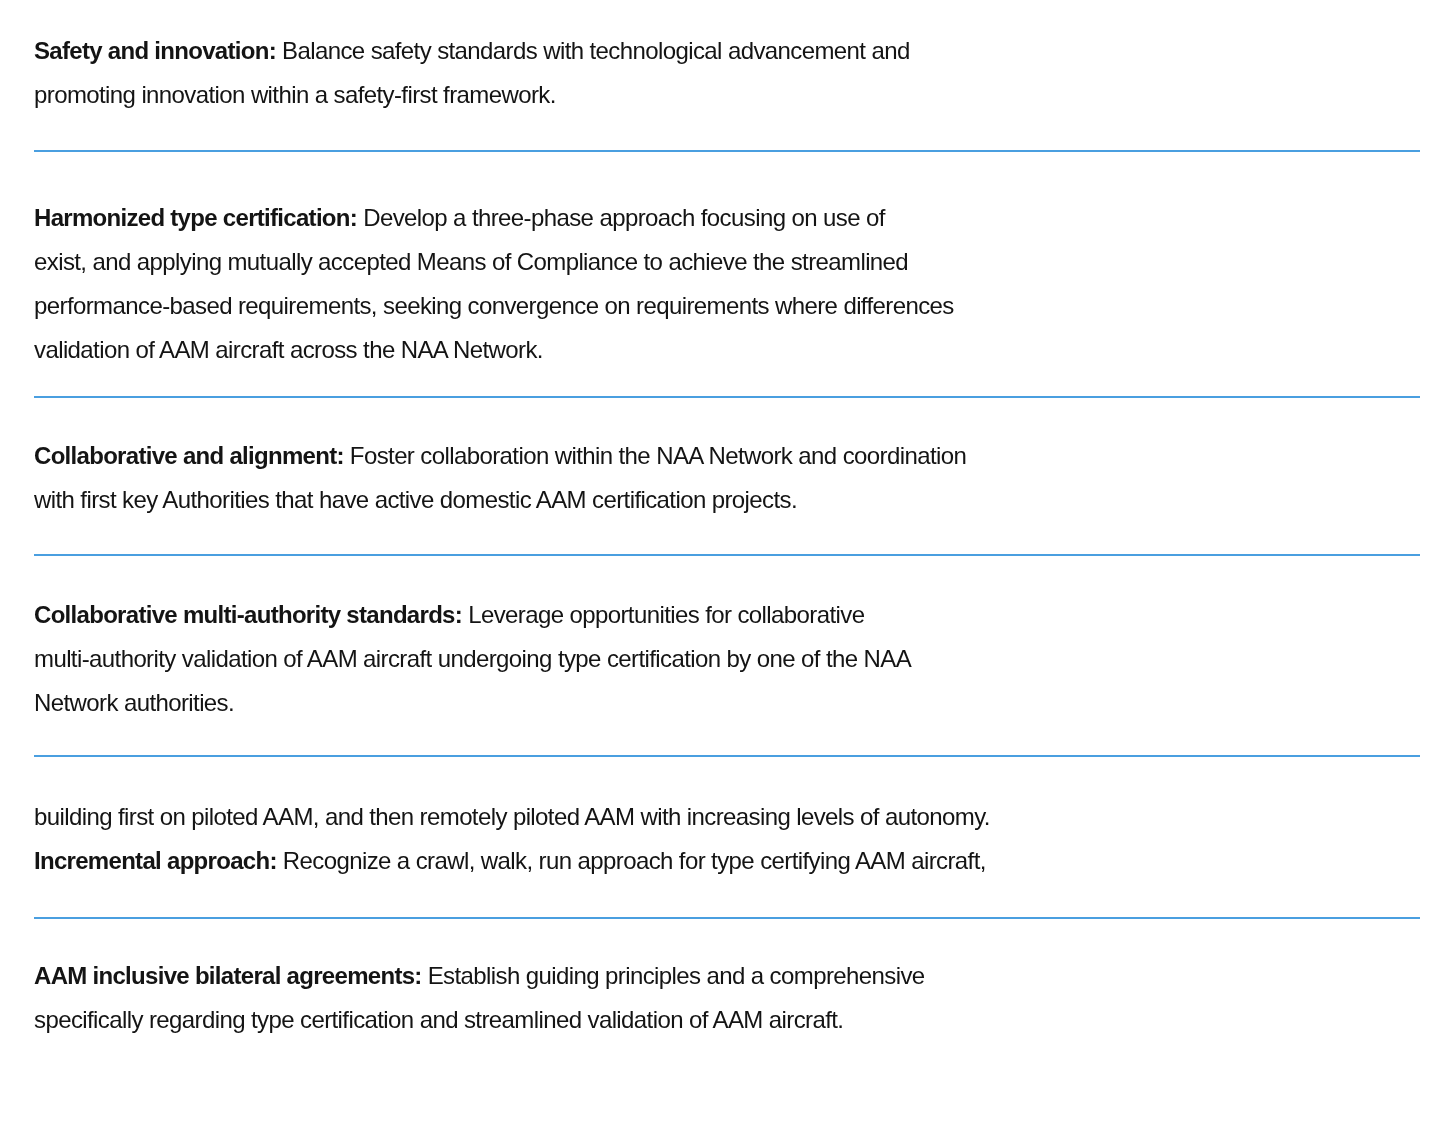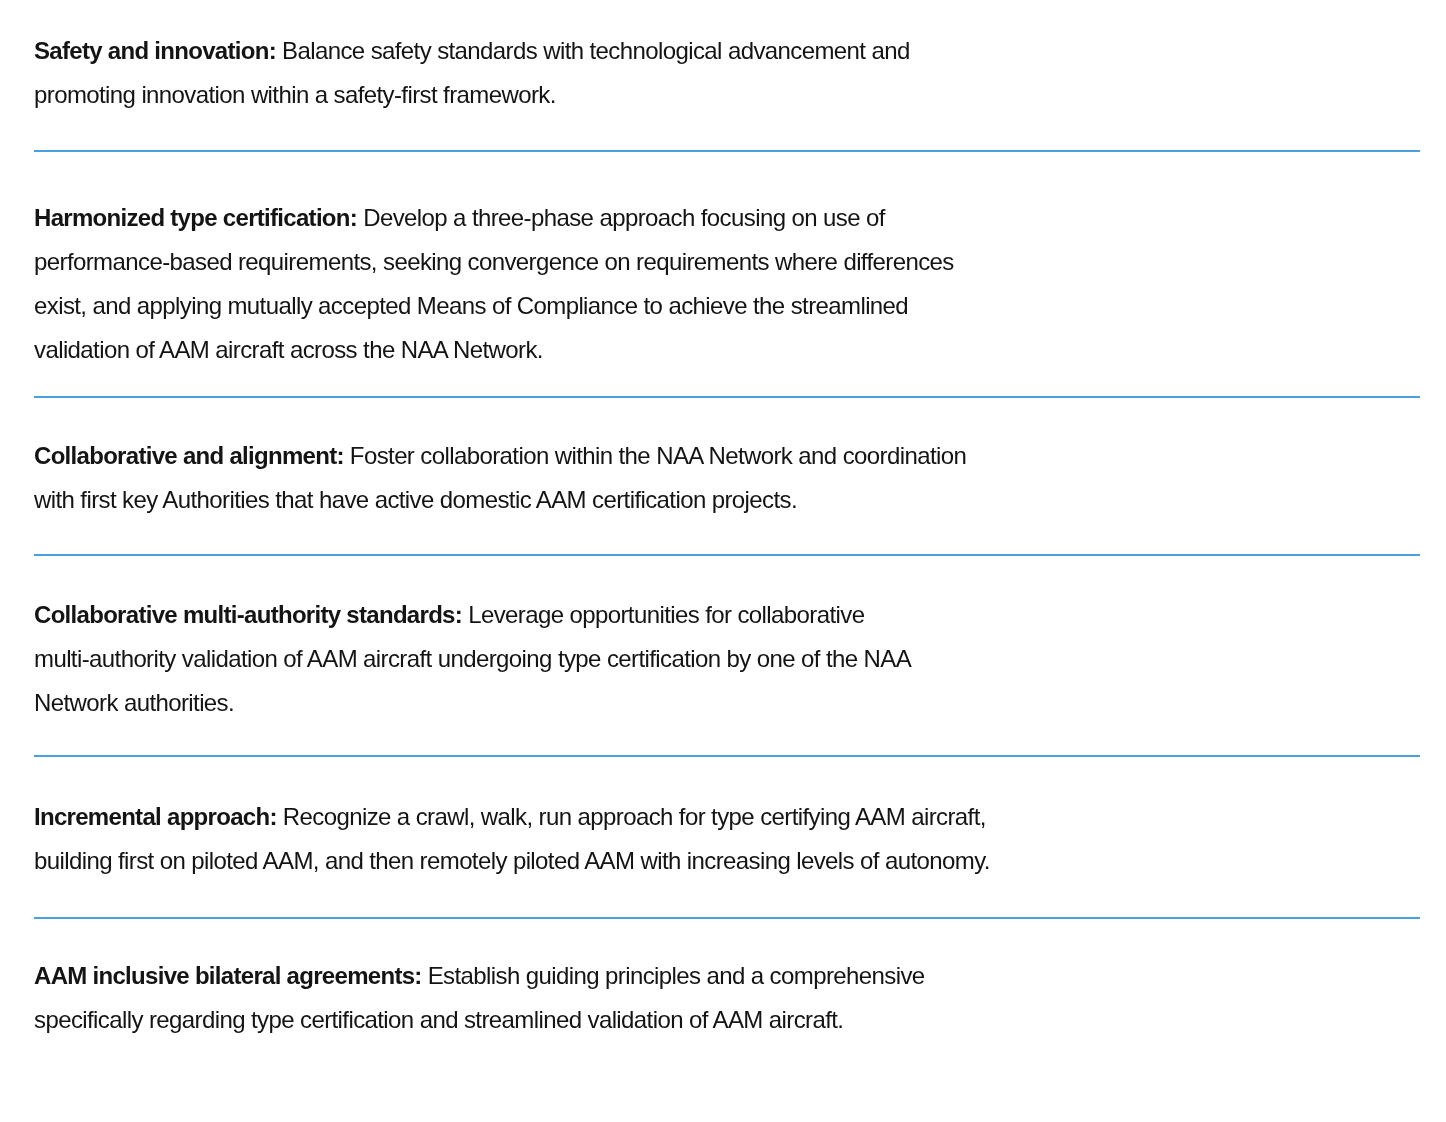--- a/index.html
+++ b/index.html
@@ -53,42 +53,42 @@
 <div class="doc">
 
   <div class="item" style="top:29px;">
     <span class="line"><span class="term">Safety and innovation:</span><span> Balance safety standards with technological advancement and</span></span>
     <span class="line">promoting innovation within a safety-first framework.</span>
   </div>
   <div class="divider" style="top: 150px; background: rgb(74, 159, 224);"></div>
 
   <div class="item" style="top:196px;">
     <span class="line"><span class="term">Harmonized type certification:</span><span> Develop a three-phase approach focusing on use of</span></span>
+    <span class="line">exist, and applying mutually accepted Means of Compliance to achieve the streamlined</span>
     <span class="line">performance-based requirements, seeking convergence on requirements where differences</span>
-    <span class="line">exist, and applying mutually accepted Means of Compliance to achieve the streamlined</span>
     <span class="line">validation of AAM aircraft across the NAA Network.</span>
   </div>
   <div class="divider" style="top: 396px; background: rgb(74, 159, 224);"></div>
 
   <div class="item" style="top:434px;">
     <span class="line"><span class="term">Collaborative and alignment:</span><span> Foster collaboration within the NAA Network and coordination</span></span>
     <span class="line">with first key Authorities that have active domestic AAM certification projects.</span>
   </div>
   <div class="divider" style="top: 554px; background: rgb(74, 159, 224);"></div>
 
   <div class="item" style="top:593px;">
     <span class="line"><span class="term">Collaborative multi-authority standards:</span><span> Leverage opportunities for collaborative</span></span>
     <span class="line">multi-authority validation of AAM aircraft undergoing type certification by one of the NAA</span>
     <span class="line">Network authorities.</span>
   </div>
   <div class="divider" style="top: 755px; background: rgb(74, 159, 224);"></div>
 
   <div class="item" style="top:795px;">
+    <span class="line">building first on piloted AAM, and then remotely piloted AAM with increasing levels of autonomy.</span>
     <span class="line"><span class="term">Incremental approach:</span><span> Recognize a crawl, walk, run approach for type certifying AAM aircraft,</span></span>
-    <span class="line">building first on piloted AAM, and then remotely piloted AAM with increasing levels of autonomy.</span>
   </div>
   <div class="divider" style="top: 917px; background: rgb(74, 159, 224);"></div>
 
   <div class="item" style="top:954px;">
     <span class="line"><span class="term">AAM inclusive bilateral agreements:</span><span> Establish guiding principles and a comprehensive</span></span>
     <span class="line">specifically regarding type certification and streamlined validation of AAM aircraft.</span>
   </div>
 
 </div>
 

